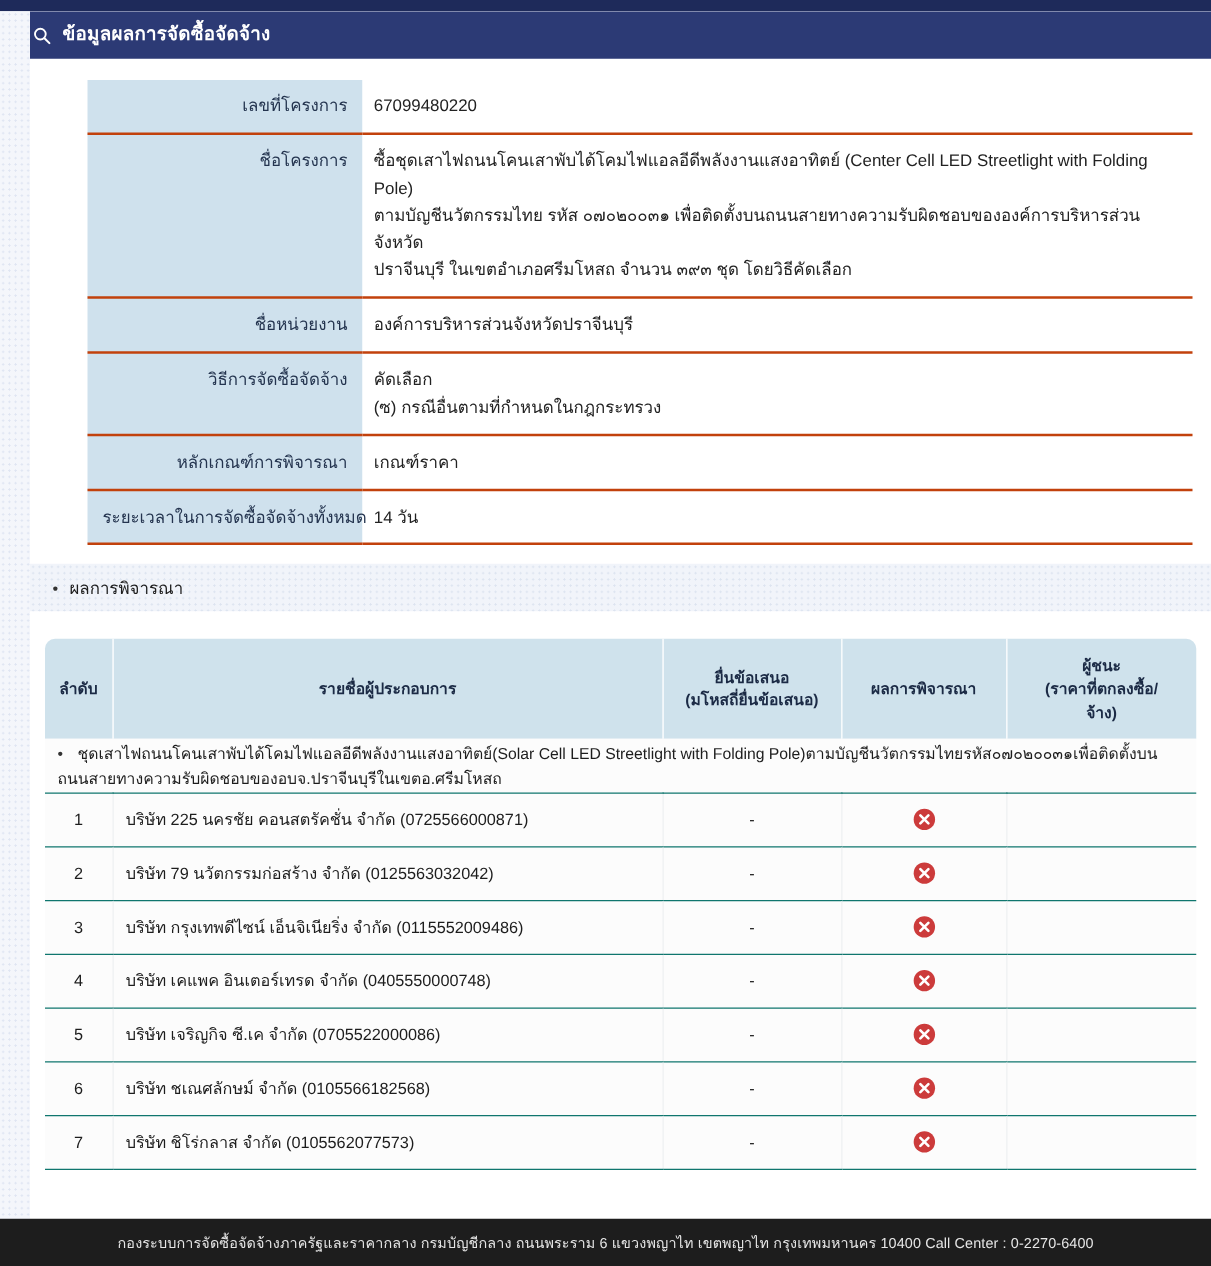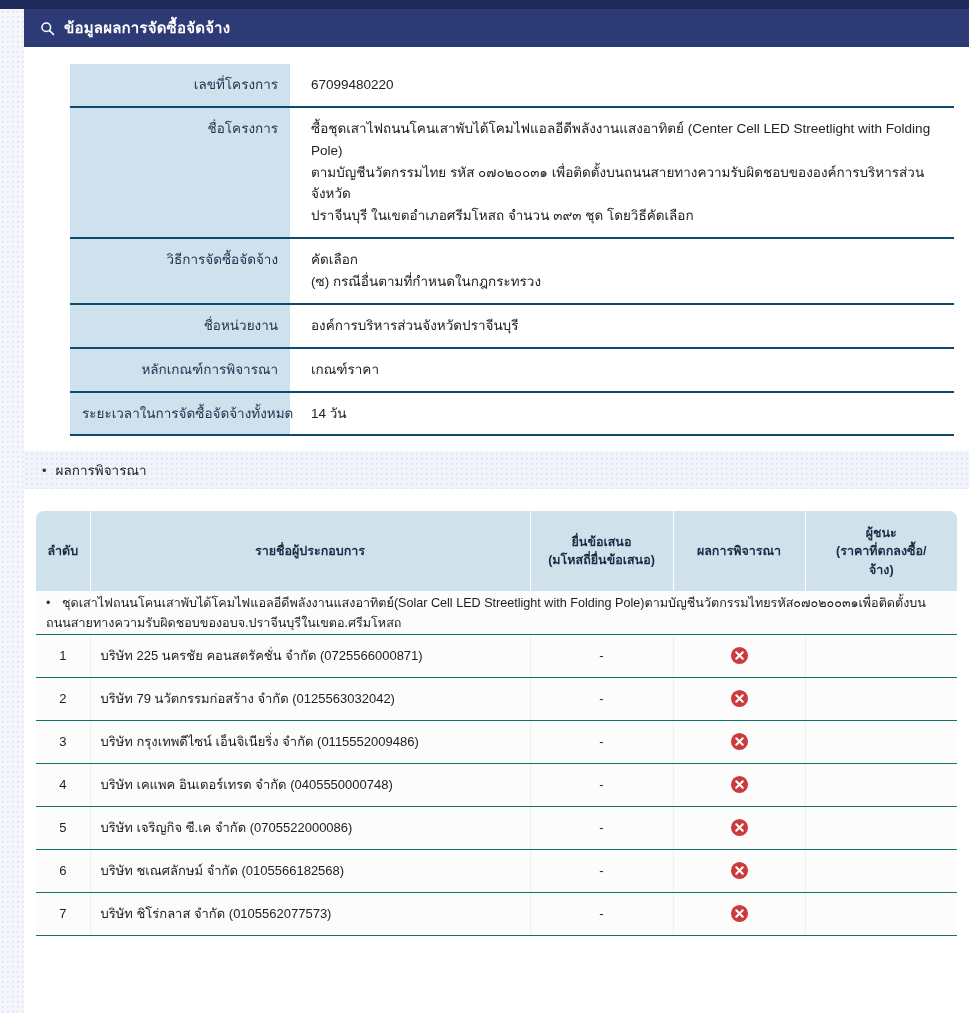--- a/index.html
+++ b/index.html
@@ -50,21 +50,21 @@
     background: #ffffff;
     overflow: hidden;
   }
 
   
   .titlebar {
     height: 38px;
     background: #2c3a75;
     display: flex;
     align-items: center;
-    padding-left: 16px;
+    padding-left: 2px;
     gap: 9px;
   }
   .titlebar .title-text {
     color: #ffffff;
     font-size: 15px;
     font-weight: bold;
     letter-spacing: .2px;
     line-height: 1;
     padding-bottom: 2px;
   }
@@ -78,33 +78,33 @@
     border-collapse: collapse;
     margin-left: 46px;
     width: 884px;
     table-layout: fixed;
   }
   table.detail td {
     vertical-align: top;
     padding: 10px 12px 10px 12px;
     font-size: 13.5px;
     color: #222222;
-    border-bottom: 2px solid #0c4a6e;
+    border-bottom: 2px solid #c2410c;
     line-height: 1.62;
   }
   table.detail td.label {
     width: 220px;
     background: #cfe1ed;
     text-align: right;
     color: #24344f;
     white-space: nowrap;
   }
   table.detail td.value {
     background: #ffffff;
-    padding-left: 21px;
+    padding-left: 9px;
   }
   table.detail td.value .line { display: block; }
 
   
   .results-band {
     margin-top: 15px;
     height: 38px;
     background-color: #f1f4fa;
     background-image: radial-gradient(#dde4f0 1px, transparent 1px);
     background-size: 5px 5px;
@@ -238,30 +238,30 @@
           </tr>
           <tr>
             <td class="label">ชื่อโครงการ</td>
             <td class="value">
               <span class="line">ซื้อชุดเสาไฟถนนโคนเสาพับได้โคมไฟแอลอีดีพลังงานแสงอาทิตย์ (Center Cell LED Streetlight with Folding Pole)</span>
               <span class="line">ตามบัญชีนวัตกรรมไทย รหัส ๐๗๐๒๐๐๓๑ เพื่อติดตั้งบนถนนสายทางความรับผิดชอบขององค์การบริหารส่วนจังหวัด</span>
               <span class="line">ปราจีนบุรี ในเขตอำเภอศรีมโหสถ จำนวน ๓๙๓ ชุด โดยวิธีคัดเลือก</span>
             </td>
           </tr>
           <tr>
+            <td class="label">ชื่อหน่วยงาน</td>
+            <td class="value">
+              <span class="line">องค์การบริหารส่วนจังหวัดปราจีนบุรี</span>
+            </td>
+          </tr>
+          <tr>
             <td class="label">วิธีการจัดซื้อจัดจ้าง</td>
             <td class="value">
               <span class="line">คัดเลือก</span>
               <span class="line">(ซ) กรณีอื่นตามที่กำหนดในกฎกระทรวง</span>
-            </td>
-          </tr>
-          <tr>
-            <td class="label">ชื่อหน่วยงาน</td>
-            <td class="value">
-              <span class="line">องค์การบริหารส่วนจังหวัดปราจีนบุรี</span>
             </td>
           </tr>
           <tr>
             <td class="label">หลักเกณฑ์การพิจารณา</td>
             <td class="value">
               <span class="line">เกณฑ์ราคา</span>
             </td>
           </tr>
           <tr>
             <td class="label">ระยะเวลาในการจัดซื้อจัดจ้างทั้งหมด</td>
@@ -408,14 +408,17 @@
             </td>
             <td class="c-winner"></td>
           </tr>
 
         </tbody>
       </table>
     </div>
 
   </div>
 
+  <div class="footer">
+    <span class="footer-text">กองระบบการจัดซื้อจัดจ้างภาครัฐและราคากลาง กรมบัญชีกลาง ถนนพระราม 6 แขวงพญาไท เขตพญาไท กรุงเทพมหานคร 10400 Call Center : 0-2270-6400</span>
+  </div>
 
 </div>
 
 </body></html>

